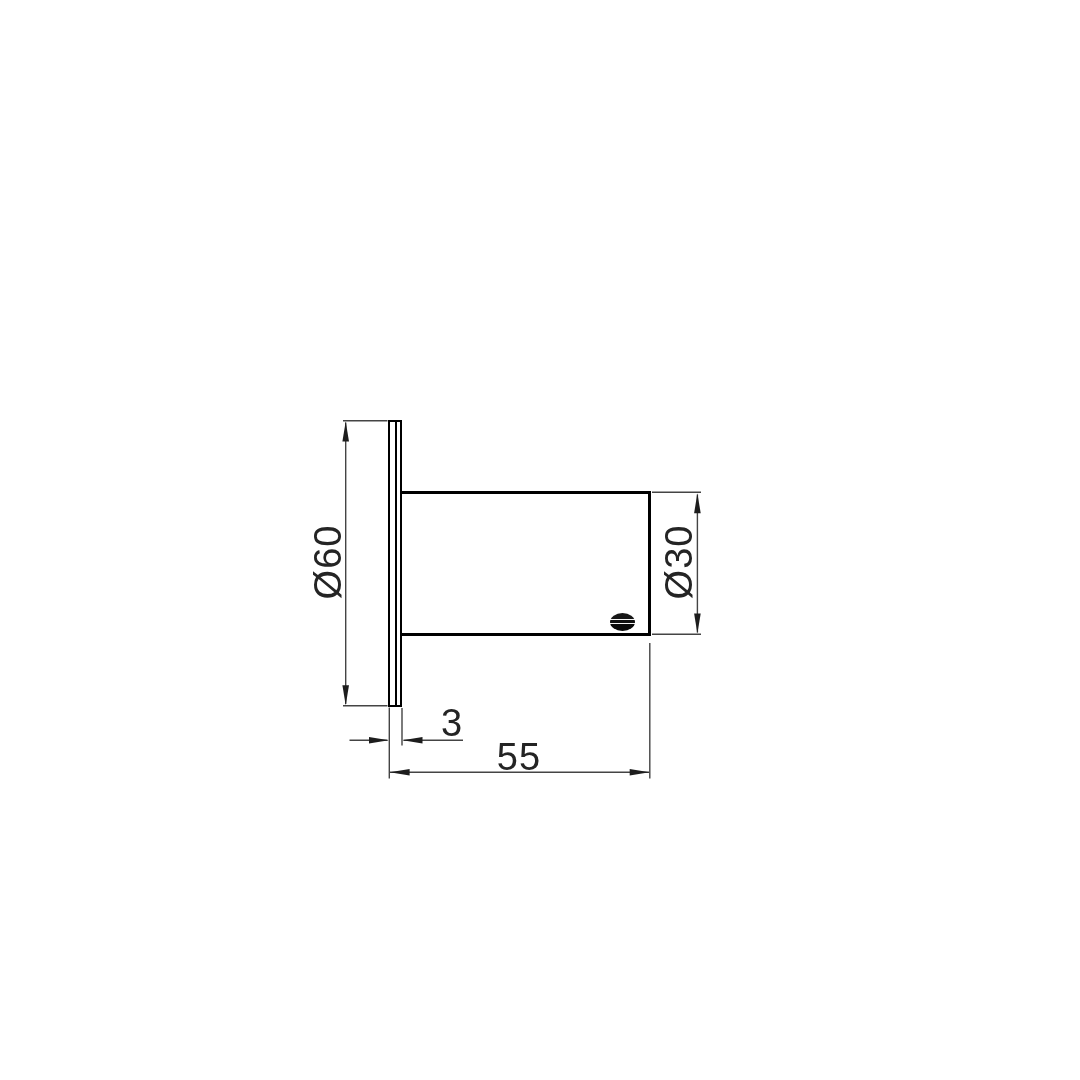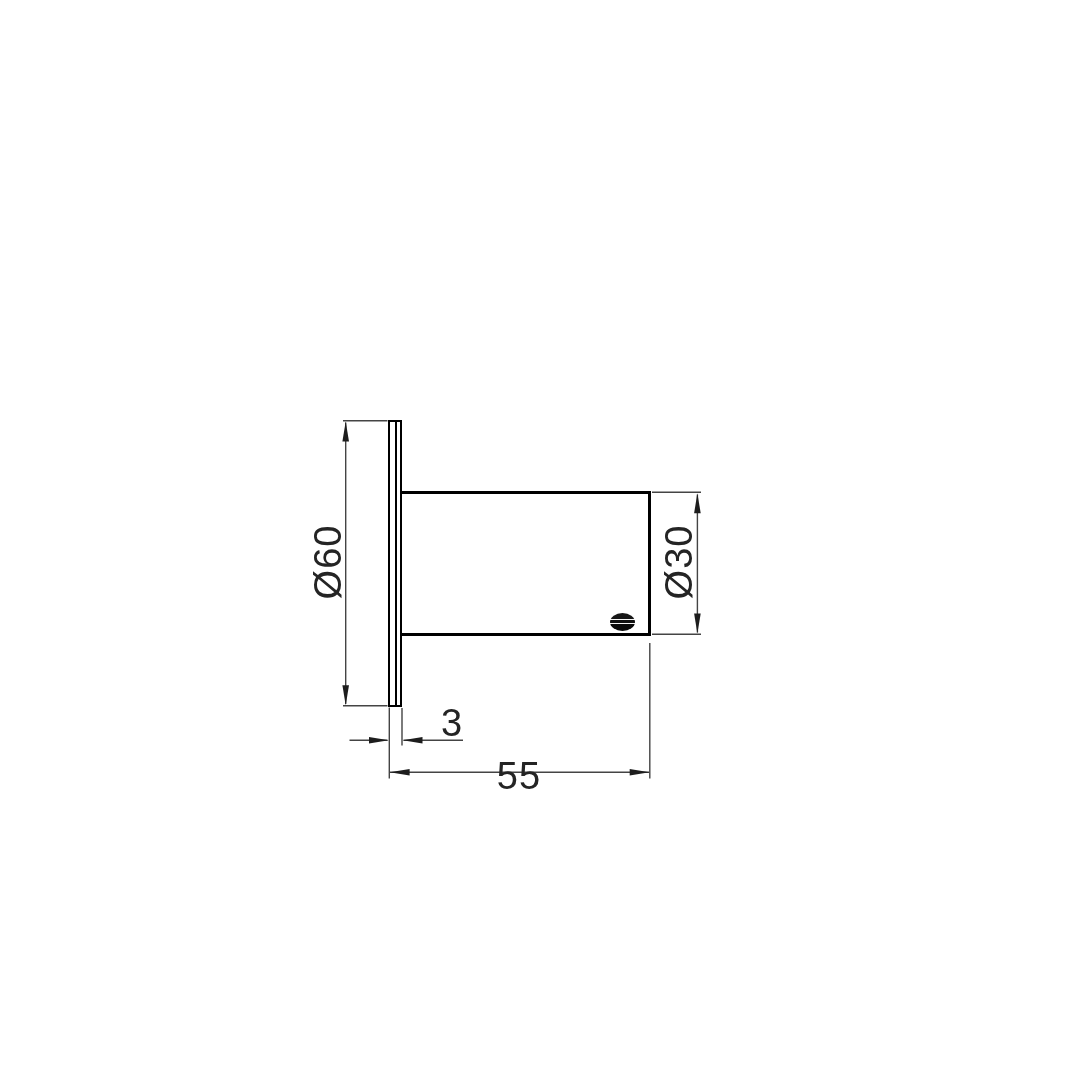--- a/index.html
+++ b/index.html
@@ -79,21 +79,21 @@
   }
   .dim-label.h {
     transform: translate(-50%, -50%);
   }
   .dim-label.v {
     transform: translate(-50%, -50%) rotate(-90deg);
   }
   #label-d60 { left: 328px; top: 562px; }
   #label-d30 { left: 679px; top: 562px; }
   #label-t3  { left: 452px; top: 723px; }
-  #label-l55 { left: 519px; top: 776px; }
+  #label-l55 { left: 519px; top: 757px; }
 </style>
 </head>
 <body>
 
 <div id="canvas">
 
   <svg class="dims abs" viewBox="0 0 1080 1080" xmlns="http://www.w3.org/2000/svg">
 
     <path d="M343 420.7 H387.5"></path>
     <path d="M343 705.8 H387.5"></path>

